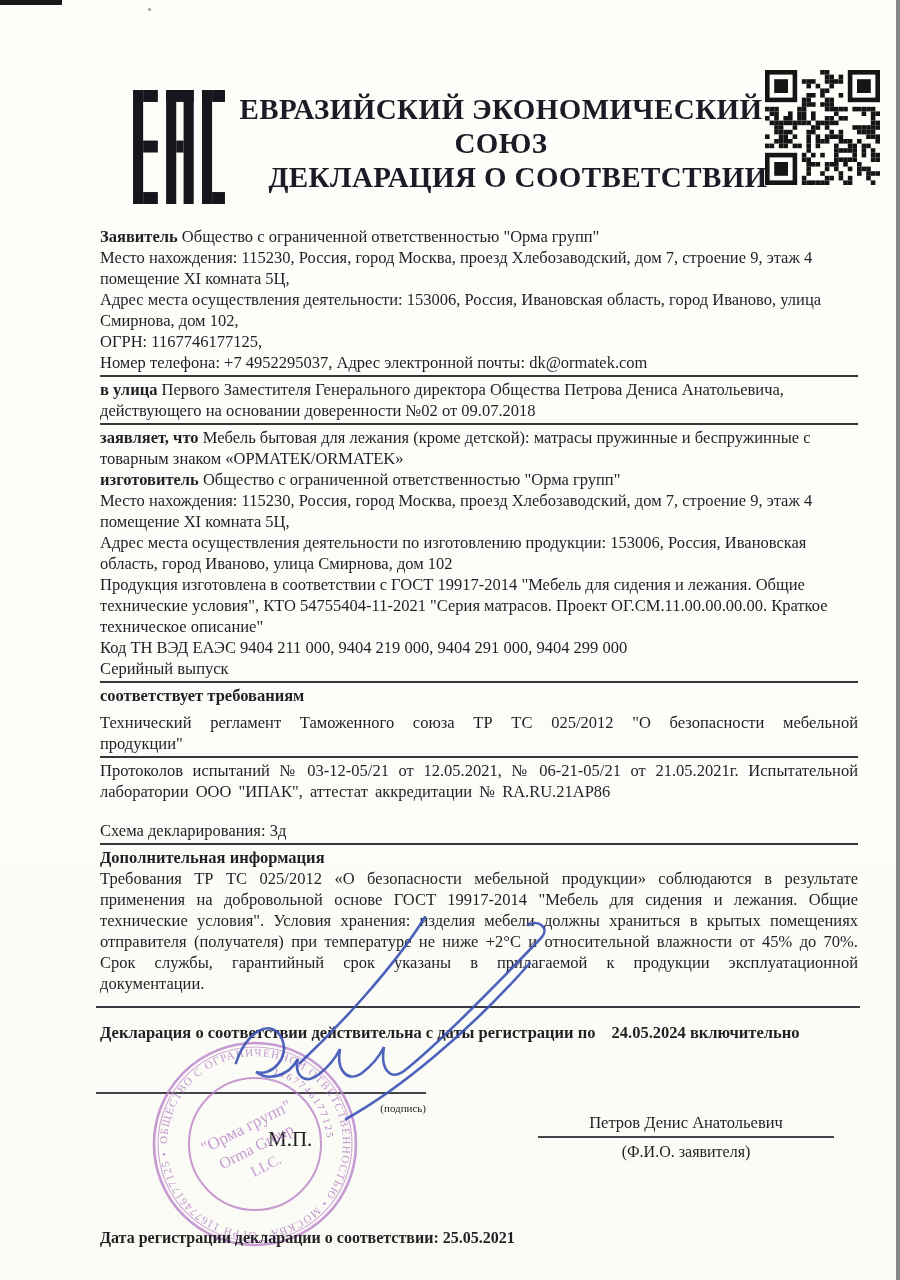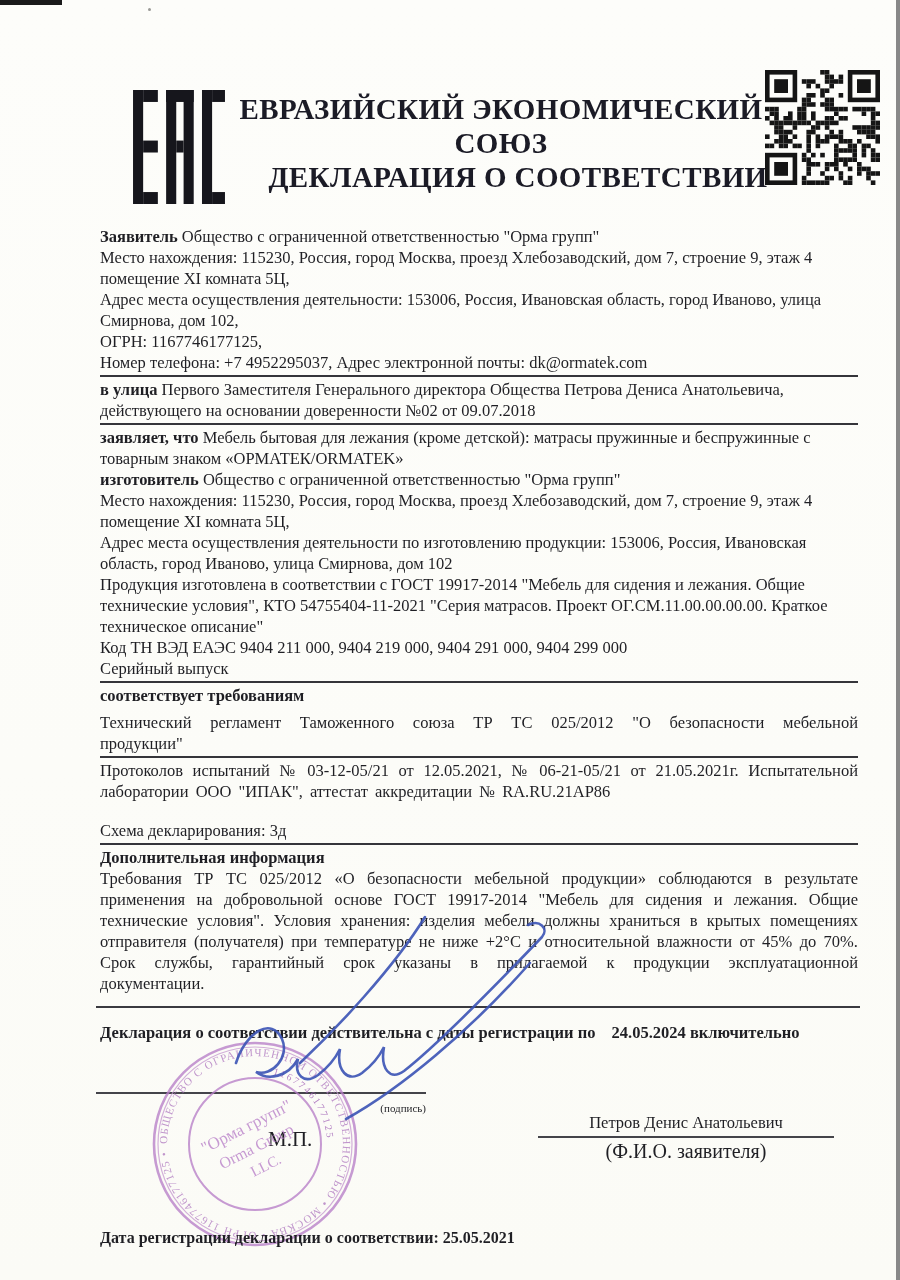--- a/index.html
+++ b/index.html
@@ -36,21 +36,21 @@
 
   
   .bottom{position:relative;height:252px;margin-top:12px;}
   .rule-full{position:absolute;left:-4px;top:0;width:764px;border-top:2px solid #3a3a40;}
   .validity{position:absolute;left:0;top:16px;font-weight:bold;font-size:16.5px;}
   .validity .vdate{margin-left:16px;}
   .sig-line{position:absolute;left:-4px;top:86px;width:330px;border-bottom:2px solid #44444a;height:0;}
   .sig-caption{position:absolute;left:-4px;top:92px;width:330px;text-align:right;font-size:11px;}
   .fio-block{position:absolute;left:438px;top:62px;width:296px;text-align:center;}
   .fio-name{display:block;border-bottom:2px solid #44444a;padding:0 10px 3px 10px;font-size:16.5px;margin-top:44px;}
-  .fio-caption{display:block;margin-top:3px;font-size:20px;}
+  .fio-caption{display:block;margin-top:3px;font-size:16px;}
   .mp{position:absolute;left:168px;top:123px;font-size:21px;}
   .reg-line{position:absolute;left:0;top:179px;font-weight:bold;font-size:16.5px;}
   .date-line{position:absolute;left:0;top:221px;font-weight:bold;font-size:16px;}
   .stamp-svg{position:absolute;left:45px;top:28px;width:220px;height:220px;opacity:.78;}
   .sign-svg{position:absolute;left:50px;top:-95px;width:540px;height:212px;}
 </style>
 </head>
 <body>
 
 <div class="page">

